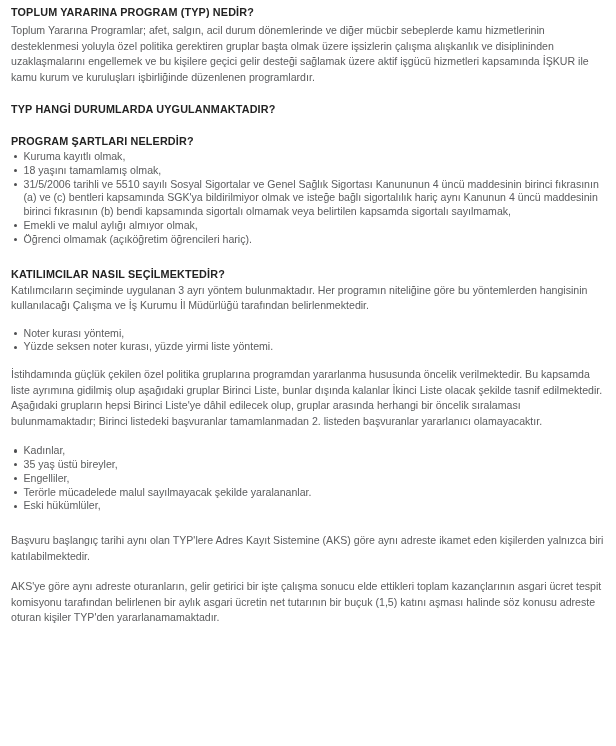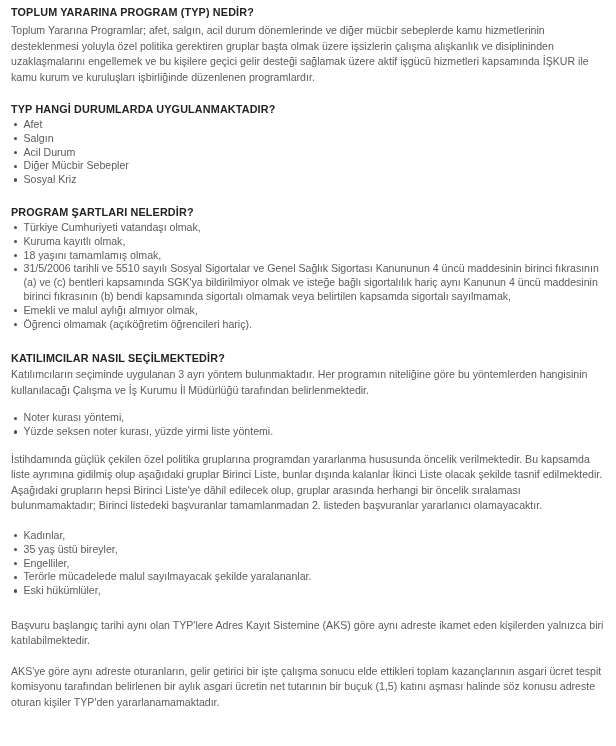--- a/index.html
+++ b/index.html
@@ -62,31 +62,23 @@
 </style>
 </head>
 <body>
 
 <div class="page">
 
   <h3 class="heading">TOPLUM YARARINA PROGRAM (TYP) NEDİR?</h3>
   <p class="para mt-4">Toplum Yararına Programlar; afet, salgın, acil durum dönemlerinde ve diğer mücbir sebeplerde kamu hizmetlerinin desteklenmesi yoluyla özel politika gerektiren gruplar başta olmak üzere işsizlerin çalışma alışkanlık ve disiplininden uzaklaşmalarını engellemek ve bu kişilere geçici gelir desteği sağlamak üzere aktif işgücü hizmetleri kapsamında İŞKUR ile kamu kurum ve kuruluşları işbirliğinde düzenlenen programlardır.</p>
 
   <h3 class="heading mt-17">TYP HANGİ DURUMLARDA UYGULANMAKTADIR?</h3>
-  <ul class="blist mt-2">
-    <li>Afet</li>
-    <li>Salgın</li>
-    <li>Acil Durum</li>
-    <li>Diğer Mücbir Sebepler</li>
-    <li>Sosyal Kriz</li>
-  </ul>
 
   <h3 class="heading mt-18">PROGRAM ŞARTLARI NELERDİR?</h3>
   <ul class="blist mt-2">
-    <li>Türkiye Cumhuriyeti vatandaşı olmak,</li>
     <li>Kuruma kayıtlı olmak,</li>
     <li>18 yaşını tamamlamış olmak,</li>
     <li>31/5/2006 tarihli ve 5510 sayılı Sosyal Sigortalar ve Genel Sağlık Sigortası Kanununun 4 üncü maddesinin birinci fıkrasının (a) ve (c) bentleri kapsamında SGK'ya bildirilmiyor olmak ve isteğe bağlı sigortalılık hariç aynı Kanunun 4 üncü maddesinin birinci fıkrasının (b) bendi kapsamında sigortalı olmamak veya belirtilen kapsamda sigortalı sayılmamak,</li>
     <li>Emekli ve malul aylığı almıyor olmak,</li>
     <li>Öğrenci olmamak (açıköğretim öğrencileri hariç).</li>
   </ul>
 
   <h3 class="heading mt-20">KATILIMCILAR NASIL SEÇİLMEKTEDİR?</h3>
   <p class="para mt-2">Katılımcıların seçiminde uygulanan 3 ayrı yöntem bulunmaktadır. Her programın niteliğine göre bu yöntemlerden hangisinin kullanılacağı Çalışma ve İş Kurumu İl Müdürlüğü tarafından belirlenmektedir.</p>
 

